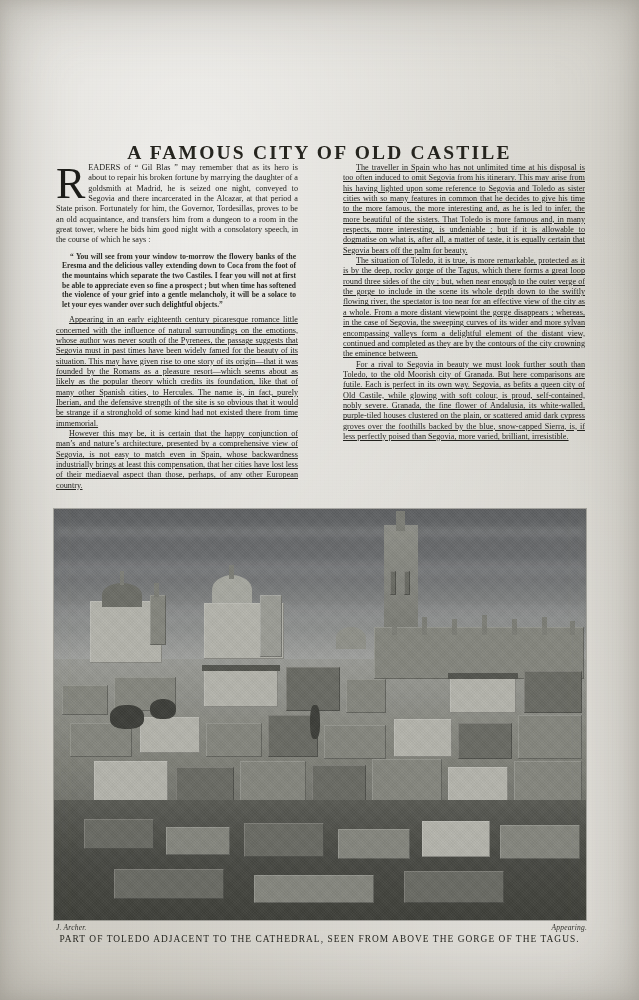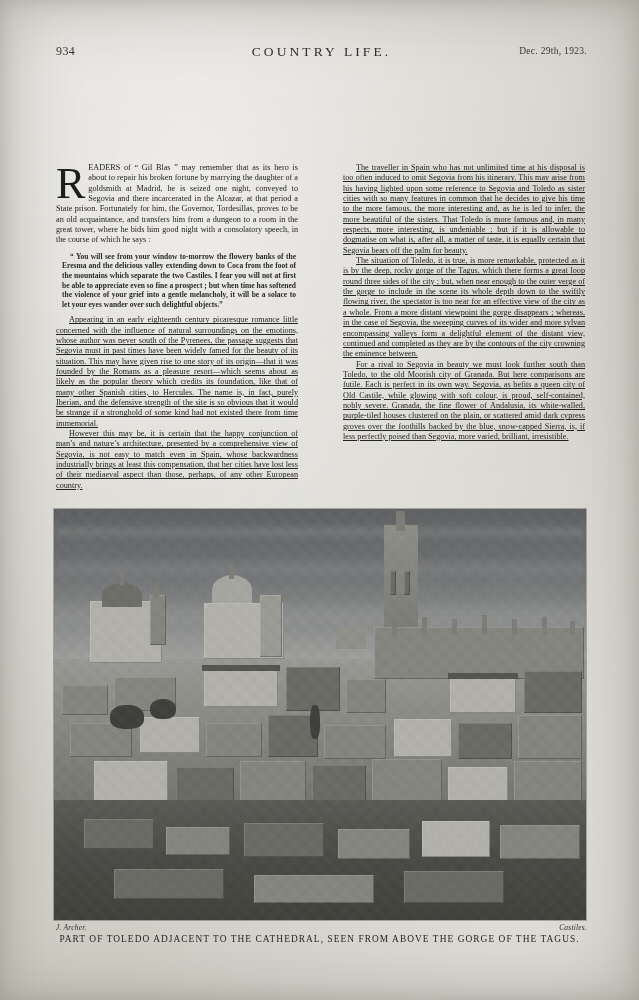--- a/index.html
+++ b/index.html
@@ -250,26 +250,22 @@
     font-size: 7.6px;
     letter-spacing: 0.15px;
     color: #2c2c26;
   }
 </style>
 </head>
 <body>
 
 <div class="page">
 
-  <div class="runhead">
-    <div class="folio">934</div>
-    <div class="masthead">COUNTRY LIFE.</div>
-    <div class="issuedate">Dec. 29th, 1923.</div>
-  </div>
-
+
+  <h2 class="title-sub">A FAMOUS CITY OF OLD CASTILE</h2>
 
   <div class="col col-left">
     <p class="dropcap-para tight">
       <span class="dropcap">R</span><span>EADERS of “ Gil Blas ” may remember that as its hero is about to repair his broken fortune by marrying the daughter of a goldsmith at Madrid, he is seized one night, conveyed to Segovia and there incarcerated in the Alcazar, at that period a State prison. Fortunately for him, the Governor, Tordesillas, proves to be an old acquaintance, and transfers him from a dungeon to a room in the great tower, where he bids him good night with a consolatory speech, in the course of which he says :</span>
     </p>
     <blockquote class="quote">
       <p>“ You will see from your window to-morrow the flowery banks of the Eresma and the delicious valley extending down to Coca from the foot of the mountains which separate the two Castiles. I fear you will not at first be able to appreciate even so fine a prospect ; but when time has softened the violence of your grief into a gentle melancholy, it will be a solace to let your eyes wander over such delightful objects.”</p>
     </blockquote>
     <p class="indent">Appearing in an early eighteenth century picaresque romance little concerned with the influence of natural surroundings on the emotions, whose author was never south of the Pyrenees, the passage suggests that Segovia must in past times have been widely famed for the beauty of its situation. This may have given rise to one story of its origin—that it was founded by the Romans as a pleasure resort—which seems about as likely as the popular theory which credits its foundation, like that of many other Spanish cities, to Hercules. The name is, in fact, purely Iberian, and the defensive strength of the site is so obvious that it would be strange if a stronghold of some kind had not existed there from time immemorial.</p>
     <p class="indent">However this may be, it is certain that the happy conjunction of man’s and nature’s architecture, presented by a comprehensive view of Segovia, is not easy to match even in Spain, whose backwardness industrially brings at least this compensation, that her cities have lost less of their mediaeval aspect than those, perhaps, of any other European country.</p>
@@ -357,18 +353,18 @@
     <div class="bldg light" style="left:368px;top:312px;width:68px;height:36px;"></div>
     <div class="bldg mid" style="left:446px;top:316px;width:80px;height:34px;"></div>
     <div class="bldg dark" style="left:60px;top:360px;width:110px;height:30px;"></div>
     <div class="bldg mid" style="left:200px;top:366px;width:120px;height:28px;"></div>
     <div class="bldg dark" style="left:350px;top:362px;width:100px;height:32px;"></div>
 
     <div class="noisey"></div>
   </div>
 
   <div class="credit-left">J. Archer.</div>
-  <div class="credit-right">Castiles.</div>
+  <div class="credit-right">Appearing.</div>
   <div class="caption-main">PART OF TOLEDO ADJACENT TO THE CATHEDRAL, SEEN FROM ABOVE THE GORGE OF THE TAGUS.</div>
 
   <div class="grain"></div>
   <div class="vignette"></div>
 </div>
 
 </body></html>

